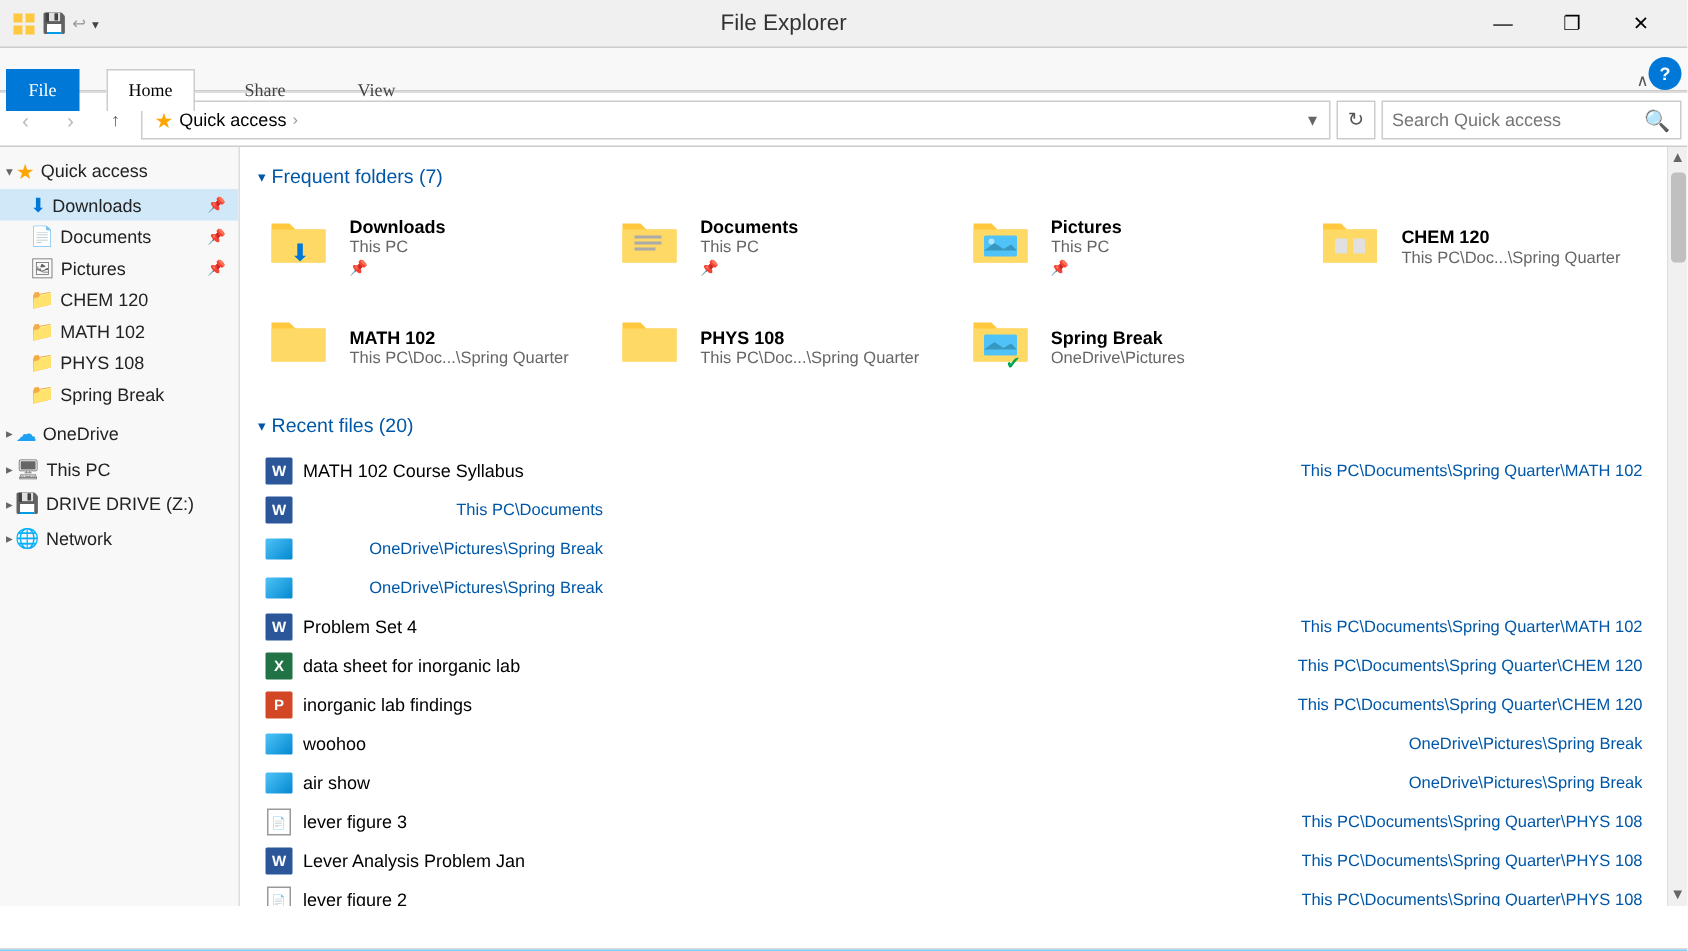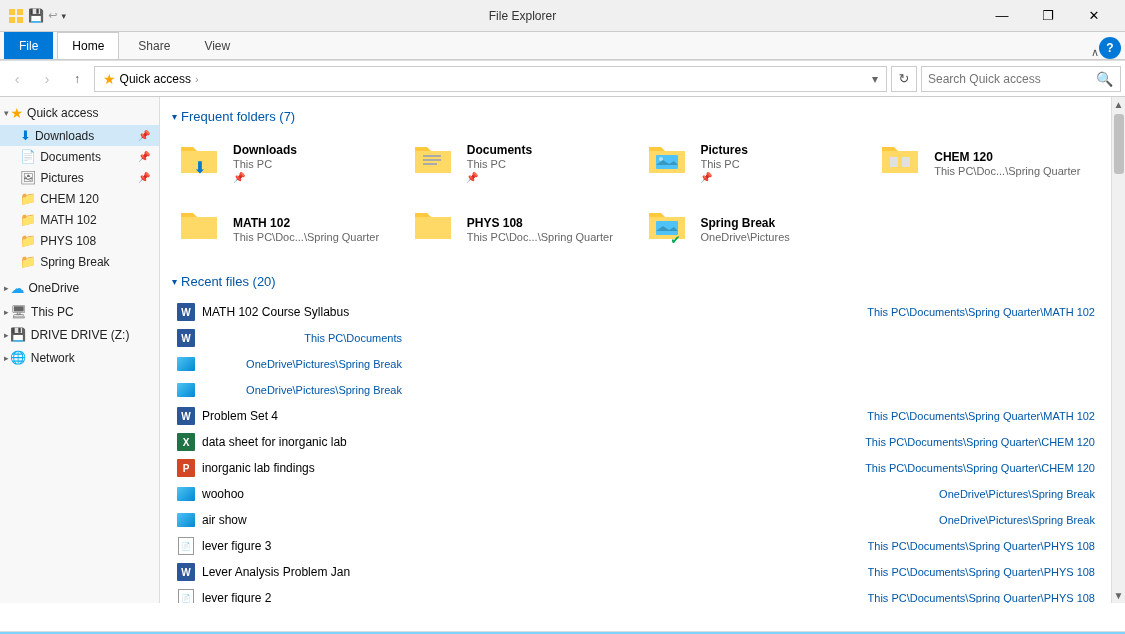--- a/index.html
+++ b/index.html
@@ -8,36 +8,37 @@
     
     .title-bar {
       height: 32px;
       background: #f0f0f0;
       display: flex;
       align-items: center;
       padding: 0 8px;
       border-bottom: 1px solid #ccc;
     }
     .title-bar-icons { display: flex; align-items: center; gap: 4px; }
-    .title-bar-title { flex: 1; text-align: center; font-size: 12px; color: #333; }
+    .title-bar-title { flex: 1; text-align: center; font-size: 15px; color: #333; }
     .title-bar-controls { display: flex; }
     .title-bar-btn { width: 46px; height: 32px; border: none; background: transparent; cursor: pointer; font-size: 13px; display: flex; align-items: center; justify-content: center; }
 
     
     .ribbon { background: #f8f8f8; border-bottom: 1px solid #ddd; }
     .ribbon-tabs { display: flex; align-items: flex-end; padding: 0 4px; border-bottom: 1px solid #ccc; }
     .ribbon-tab {
       padding: 6px 14px;
       font-size: 12px;
       cursor: pointer;
       border: 1px solid transparent;
       border-bottom: none;
-      margin-right: 4px;
+      margin-right: 18px;
       position: relative;
-      top: 0;
+      top: 14px;
+      font-family: Liberation Serif, serif;
     }
     .ribbon-tab.active { background: #fff; border-color: #ccc; color: #000; }
     .ribbon-tab.file-tab { background: #0078d7; color: #fff; padding: 6px 14px; }
     .ribbon-tab:not(.file-tab):not(.active) { color: #444; }
 
     
     .address-bar-row {
       height: 36px;
       background: #fff;
       border-bottom: 1px solid #ccc;

